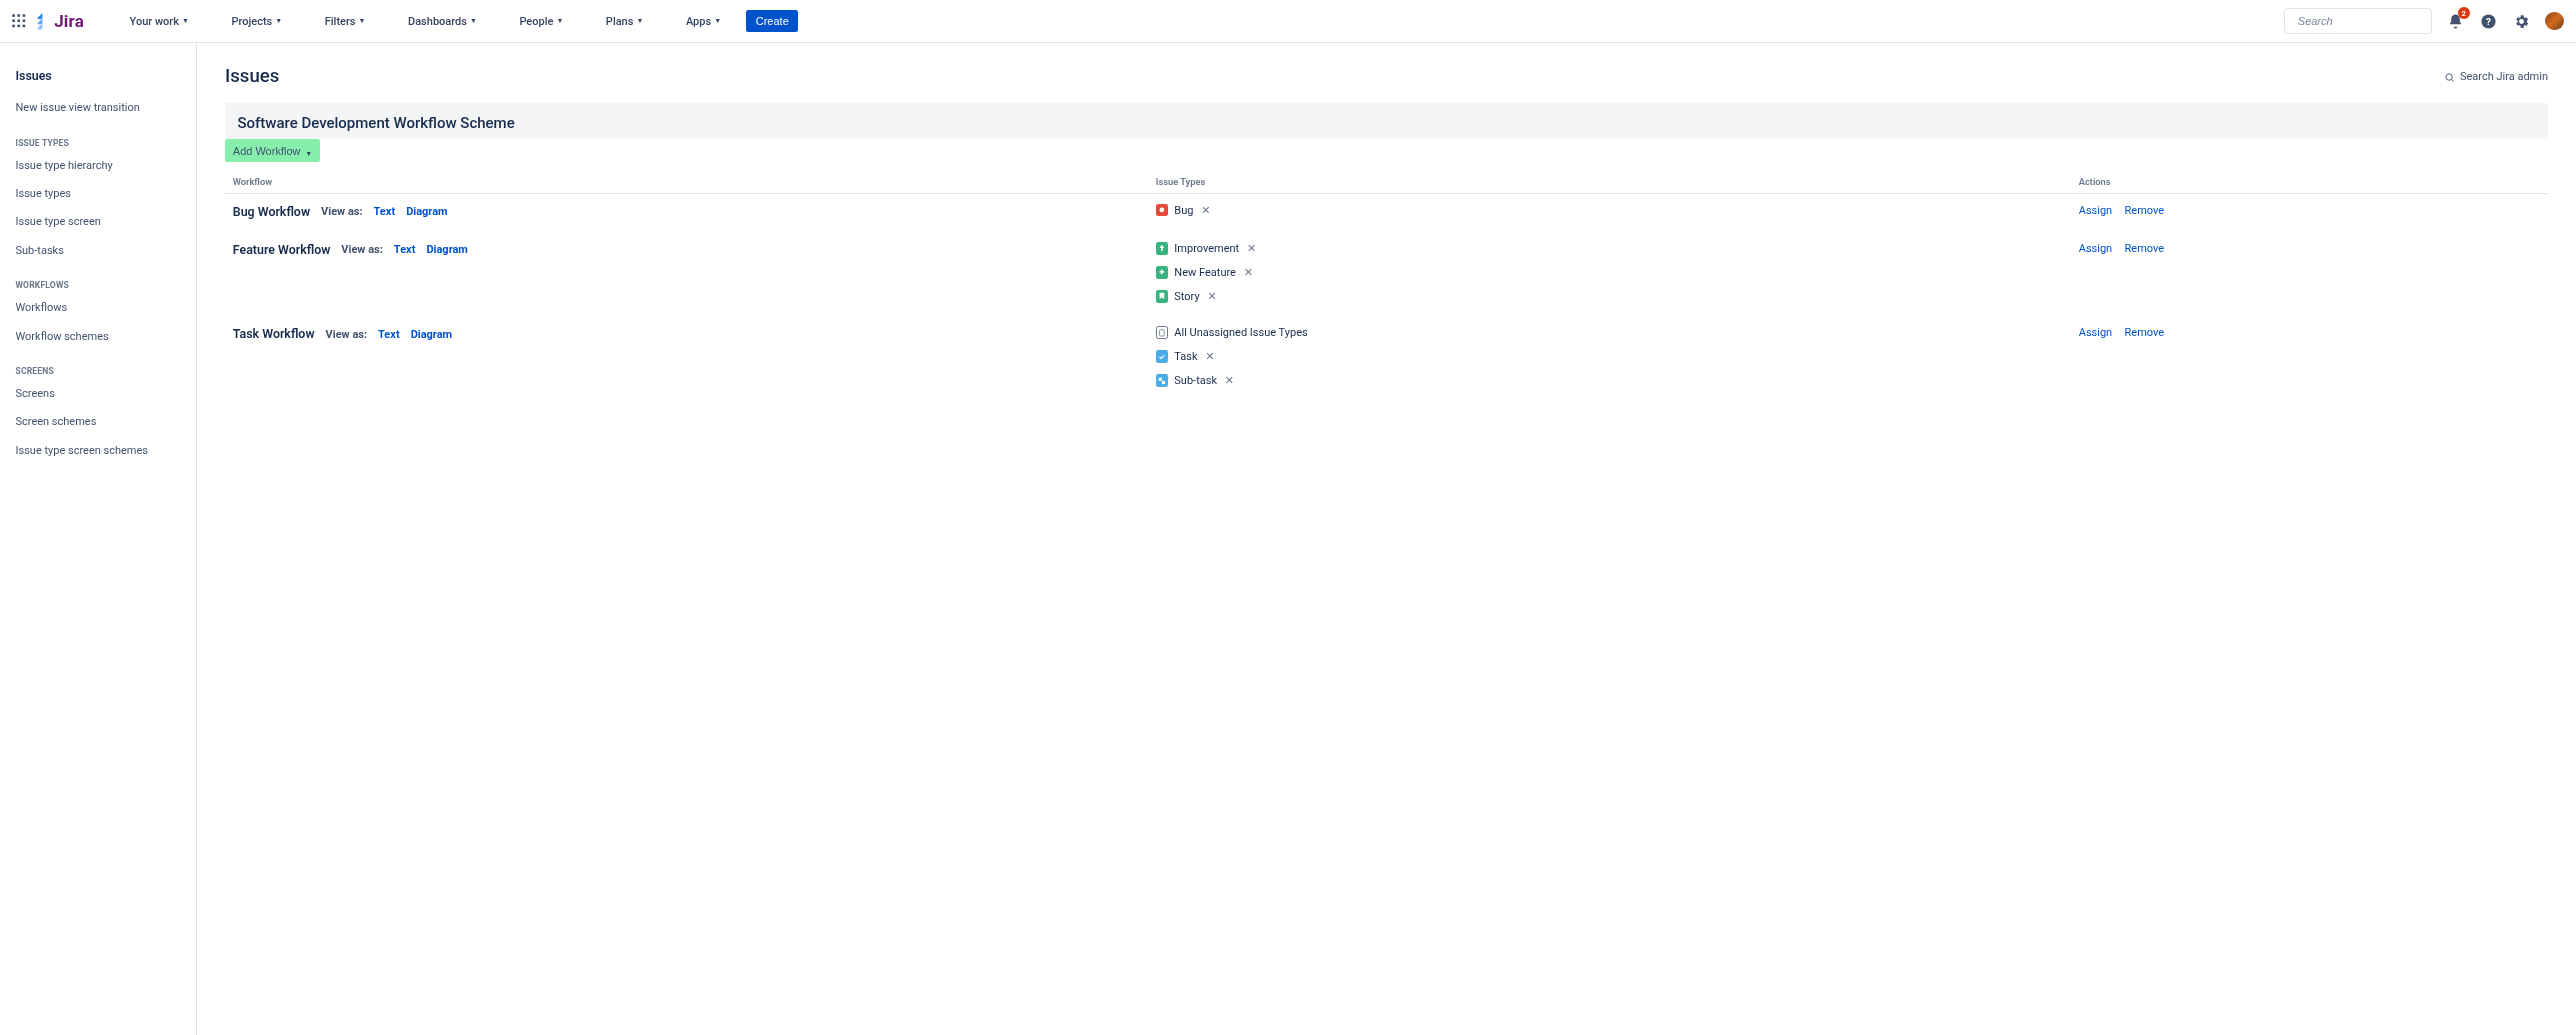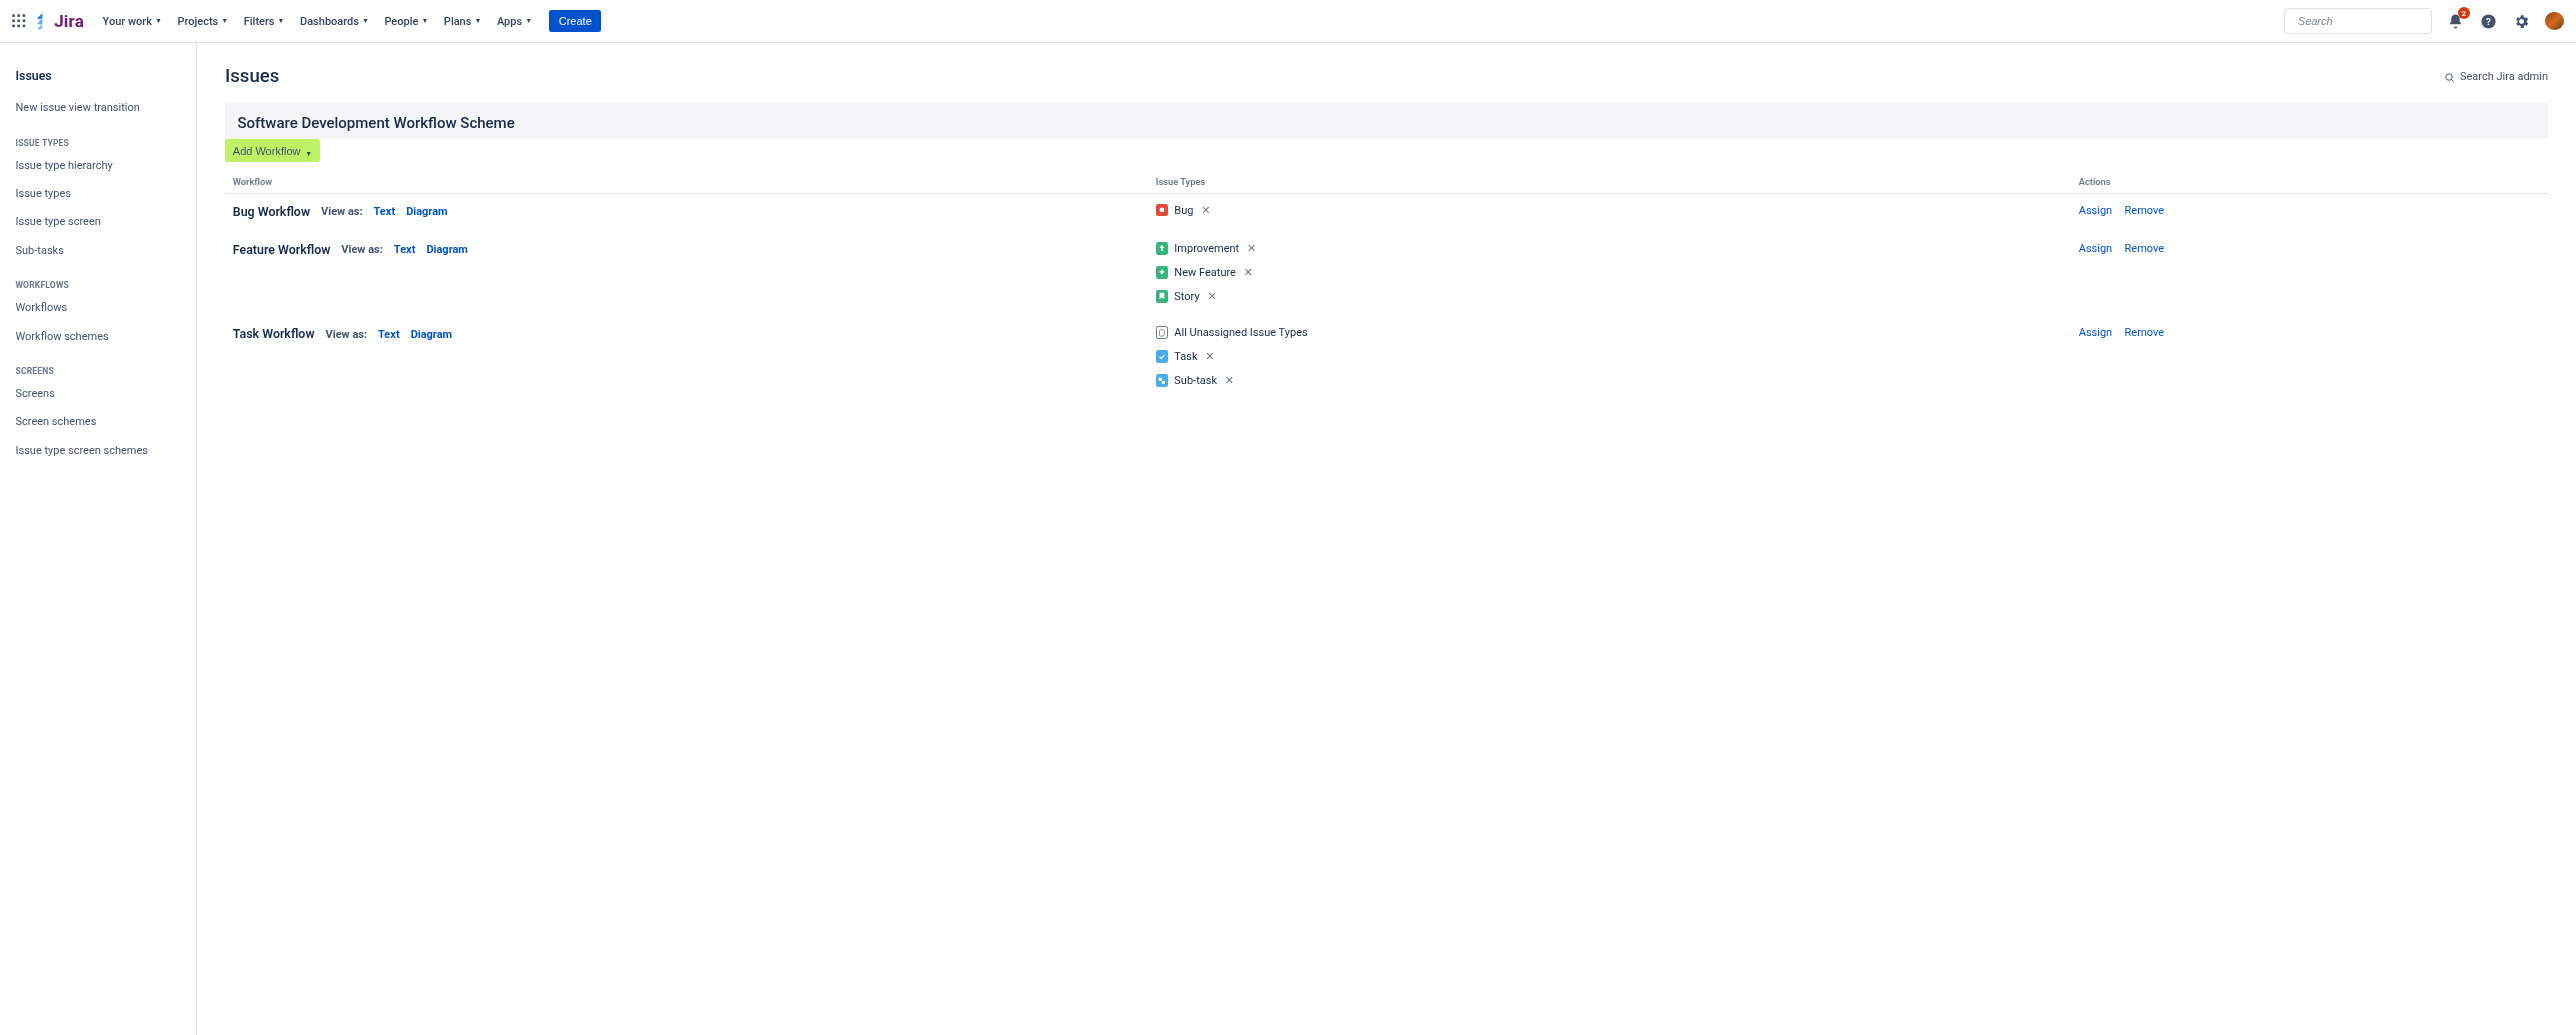--- a/index.html
+++ b/index.html
@@ -4,23 +4,23 @@
 <style>
 * { box-sizing: border-box; margin: 0; padding: 0; }
 body { font-family: -apple-system, BlinkMacSystemFont, "Segoe UI", Roboto, sans-serif; color: #172B4D; font-size: 11px; }
 
 
 .topnav { height: 43px; border-bottom: 0.8px solid #DFE1E6; display: flex; align-items: center; padding: 0 9.3px; gap: 3.1px; }
 .app-switcher { width: 18.6px; height: 18.6px; display: flex; align-items: center; justify-content: center; margin-right: 3.1px; cursor: pointer; }
 .jira-logo { display: flex; align-items: center; gap: 3.1px; margin-right: 9.3px; cursor: pointer; }
 .jira-logo-text { color: #701a75; font-weight: 700; font-size: 17px; letter-spacing: 0.2px; }
 .nav-items { display: flex; gap: 3.1px; }
-.nav-item { padding: 4.7px 6.2px; display: flex; align-items: center; gap: 3.1px; cursor: pointer; border-radius: 2.3px; color: #344563; font-weight: 500; }
+.nav-item { padding: 4.7px 6.2px; display: flex; align-items: center; gap: 3.1px; cursor: pointer; border-radius: 2.3px; color: #344563; font-weight: 500; margin-left: 27px; }
 .chevron { font-size: 7px; color: #344563; }
-.create-btn { background: #0052CC; color: #fff; padding: 5.4px 9.3px; border: none; border-radius: 2.3px; font-weight: 500; font-size: 11px; margin-left: 8px; cursor: pointer; }
+.create-btn { background: #0052CC; color: #fff; padding: 5.4px 9.3px; border: none; border-radius: 2.3px; font-weight: 500; font-size: 11px; margin-left: 16px; cursor: pointer; }
 .topnav-spacer { flex: 1; }
 .search-box { background: #fff; border: 1.6px solid #DFE1E6; border-radius: 3.9px; height: 26px; width: 148px; display: flex; align-items: center; padding: 0 6.2px; gap: 6.2px; }
 .search-box input { border: none; outline: none; flex: 1; font-size: 11px; color: #7A869A; background: transparent; }
 .search-box input::placeholder { color: #7A869A; font-style: italic; }
 .topnav-icons { display: flex; align-items: center; gap: 7.8px; margin-left: 7.8px; }
 .topnav-icon { width: 25px; height: 25px; display: flex; align-items: center; justify-content: center; cursor: pointer; position: relative; }
 .notif-badge { position: absolute; top: -1.6px; right: -1.6px; background: #DE350B; color: #fff; font-size: 7.8px; font-weight: 700; border-radius: 6.2px; min-width: 12.4px; height: 12.4px; display: flex; align-items: center; justify-content: center; padding: 0 2.3px; }
 .avatar { width: 18.6px; height: 18.6px; border-radius: 50%; background: linear-gradient(135deg, #8B4513 0%, #D2691E 50%, #654321 100%); }
 
 
@@ -34,21 +34,21 @@
 .main { flex: 1; padding: 22px 28px; overflow-y: auto; }
 .main-header { display: flex; justify-content: space-between; align-items: center; margin-bottom: 15.5px; }
 .main-title { font-size: 18.6px; font-weight: 500; color: #172B4D; }
 .search-admin { display: flex; align-items: flex-end; gap: 4.7px; color: #42526E; cursor: pointer; font-size: 11px; }
 
 .scheme-header { background: #F4F5F7; padding: 11px 12.4px 7.8px; border-radius: 2.3px 2.3px 0 0; }
 .scheme-title { font-size: 15px; font-weight: 500; color: #172B4D; }
 .scheme-desc-row { background: #F4F5F7; padding: 6.2px 12.4px 9.3px; margin-bottom: 9.3px; }
 .scheme-desc { color: #6B778C; font-style: italic; font-size: 11px; }
 
-.add-workflow-btn { background: #bef264; border: none; padding: 5.4px 7.8px; border-radius: 2.3px; font-size: 11px; color: #42526E; display: inline-flex; align-items: flex-end; gap: 4.7px; cursor: pointer; margin-bottom: 7.8px; }
+.add-workflow-btn { background: #86efac; border: none; padding: 5.4px 7.8px; border-radius: 2.3px; font-size: 11px; color: #42526E; display: inline-flex; align-items: flex-end; gap: 4.7px; cursor: pointer; margin-bottom: 7.8px; }
 
 .wf-table { width: 100%; }
 .wf-head { display: flex; padding: 6.2px 7.8px; border-bottom: 1.6px solid #DFE1E6; font-size: 9.3px; color: #6B778C; font-weight: 600; }
 .col-wf { flex: 0 0 40%; }
 .col-it { flex: 0 0 40%; }
 .col-ac { flex: 0 0 20%; }
 .wf-row { display: flex; padding: 9.3px 7.8px 14px; align-items: flex-start; }
 .wf-name { font-size: 12.4px; font-weight: 600; color: #172B4D; display: inline; }
 .view-as { display: inline-flex; align-items: center; gap: 11px; margin-left: 11px; color: #42526E; font-size: 11px; vertical-align: top; position: relative; top: 1.6px; font-weight: bold; }
 .view-link { color: #0052CC; cursor: pointer; }

